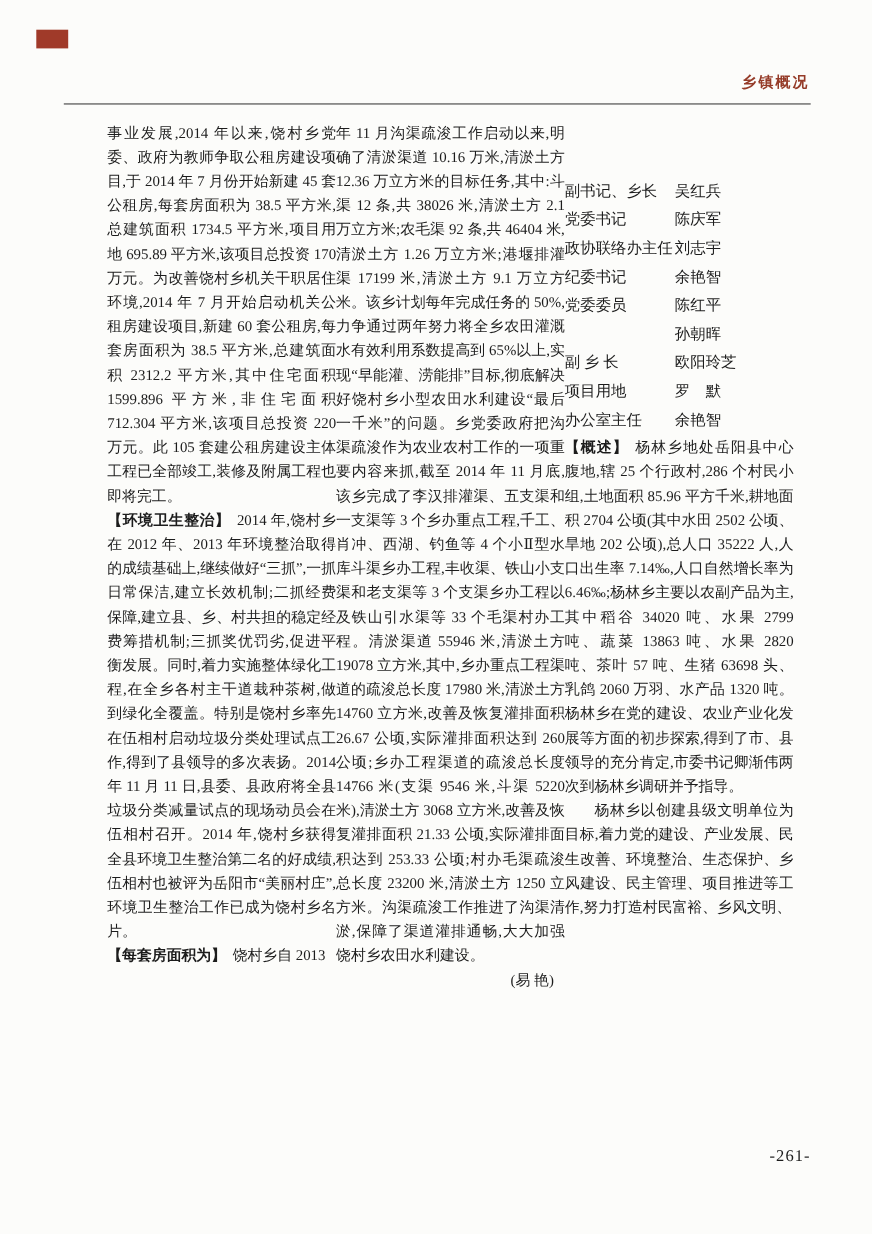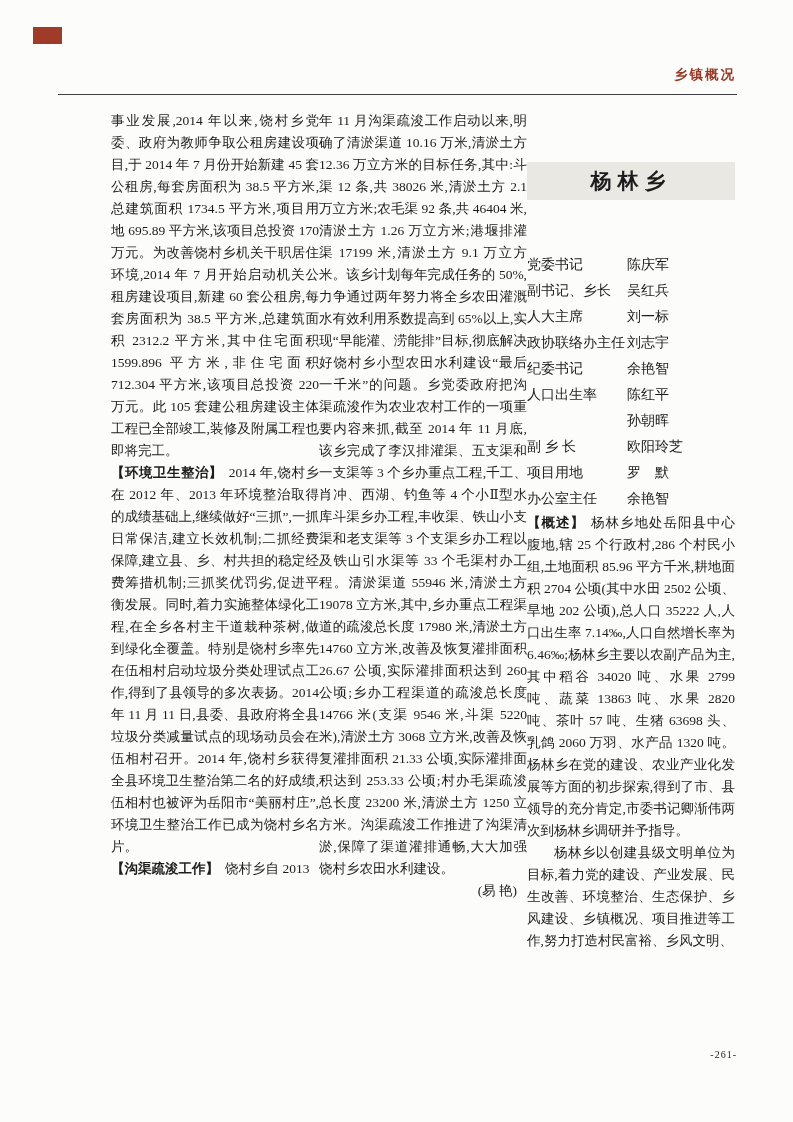--- a/index.html
+++ b/index.html
@@ -19,22 +19,22 @@
   .running-head{
     position:absolute;top:66px;right:57px;
     font-size:13.5px;font-weight:bold;letter-spacing:2px;
     color:#953b28;
   }
   .head-rule{
     position:absolute;top:94px;left:58px;width:679px;height:1px;
     background:#3f3f3f;
   }
   .columns{
-    position:absolute;top:110px;left:56px;width:679px;
-    display:flex;justify-content:flex-end;
+    position:absolute;top:110px;left:70px;width:679px;
+    display:flex;justify-content:center;
   }
   .col{
     width:208px;
     font-size:13.5px;line-height:22px;
     text-align:justify;
   }
   .col p{margin:0;}
   .sect-para{margin-top:15px;}
   .sect{font-weight:bold;margin-right:6px;margin-top:32px;}
   .signature{text-align:right;padding-right:10px;margin-top:4px;}
@@ -45,21 +45,21 @@
     font-size:21px;font-weight:bold;letter-spacing:6px;
   }
   .roster{margin-top:52px;font-size:14px;}
   .roster-row{display:flex;line-height:26px;}
   .roster-title{width:100px;white-space:pre;flex:0 0 auto;}
   .roster-name{white-space:pre;}
   .overview{margin-top:15px;}
   .indent-para{text-indent:2em;margin-top:6px;}
   .page-number{
     position:absolute;right:56px;bottom:62px;
-    font-size:10px;letter-spacing:1px;
+    font-size:15px;letter-spacing:1px;
   }
 </style>
 </head>
 <body>
 
 <div class="page">
 
   <div class="corner-mark"></div>
 
   <div class="running-head">
@@ -69,57 +69,50 @@
   <div class="head-rule"></div>
 
   <div class="columns">
 
     <div class="col">
       <p>事业发展,2014 年以来,饶村乡党委、政府为教师争取公租房建设项目,于 2014 年 7 月份开始新建 45 套公租房,每套房面积为 38.5 平方米,总建筑面积 1734.5 平方米,项目用地 695.89 平方米,该项目总投资 170 万元。为改善饶村乡机关干职居住环境,2014 年 7 月开始启动机关公租房建设项目,新建 60 套公租房,每套房面积为 38.5 平方米,总建筑面积 2312.2 平方米,其中住宅面积 1599.896 平方米,非住宅面积 712.304 平方米,该项目总投资 220 万元。此 105 套建公租房建设主体工程已全部竣工,装修及附属工程也即将完工。</p>
       <p class="sect-para">
         <span class="sect">【环境卫生整治】</span><span>2014 年,饶村乡在 2012 年、2013 年环境整治取得的成绩基础上,继续做好“三抓”,一抓日常保洁,建立长效机制;二抓经费保障,建立县、乡、村共担的稳定经费筹措机制;三抓奖优罚劣,促进平衡发展。同时,着力实施整体绿化工程,在全乡各村主干道栽种茶树,做到绿化全覆盖。特别是饶村乡率先在伍相村启动垃圾分类处理试点工作,得到了县领导的多次表扬。2014 年 11 月 11 日,县委、县政府将全县垃圾分类减量试点的现场动员会在伍相村召开。2014 年,饶村乡获得全县环境卫生整治第二名的好成绩,伍相村也被评为岳阳市“美丽村庄”,环境卫生整治工作已成为饶村乡名片。</span>
       </p>
       <p class="sect-para">
-        <span class="sect">【沟渠疏浚工作】</span><span>饶村乡自 2013</span>
+        <span class="sect">【每套房面积为】</span><span>饶村乡自 2013</span>
       </p>
     </div>
 
     <div class="col">
       <p>年 11 月沟渠疏浚工作启动以来,明确了清淤渠道 10.16 万米,清淤土方 12.36 万立方米的目标任务,其中:斗渠 12 条,共 38026 米,清淤土方 2.1 万立方米;农毛渠 92 条,共 46404 米,清淤土方 1.26 万立方米;港堰排灌渠 17199 米,清淤土方 9.1 万立方米。该乡计划每年完成任务的 50%,力争通过两年努力将全乡农田灌溉水有效利用系数提高到 65%以上,实现“早能灌、涝能排”目标,彻底解决好饶村乡小型农田水利建设“最后一千米”的问题。乡党委政府把沟渠疏浚作为农业农村工作的一项重要内容来抓,截至 2014 年 11 月底,该乡完成了李汉排灌渠、五支渠和一支渠等 3 个乡办重点工程,千工、肖冲、西湖、钓鱼等 4 个小Ⅱ型水库斗渠乡办工程,丰收渠、铁山小支渠和老支渠等 3 个支渠乡办工程以及铁山引水渠等 33 个毛渠村办工程。清淤渠道 55946 米,清淤土方 19078 立方米,其中,乡办重点工程渠道的疏浚总长度 17980 米,清淤土方 14760 立方米,改善及恢复灌排面积 26.67 公顷,实际灌排面积达到 260 公顷;乡办工程渠道的疏浚总长度 14766 米(支渠 9546 米,斗渠 5220 米),清淤土方 3068 立方米,改善及恢复灌排面积 21.33 公顷,实际灌排面积达到 253.33 公顷;村办毛渠疏浚总长度 23200 米,清淤土方 1250 立方米。沟渠疏浚工作推进了沟渠清淤,保障了渠道灌排通畅,大大加强饶村乡农田水利建设。</p>
       <p class="signature">(易 艳)</p>
     </div>
 
     <div class="col">
-      <div class="banner">
-        <span>杨林乡</span>
-      </div>
 
       <div class="roster">
-        <div class="roster-row">
-          <span class="roster-title">党委书记</span>
-            <span class="roster-name">陈庆军</span>
-        </div>
         <div class="roster-row">
           <span class="roster-title">副书记、乡长</span>
             <span class="roster-name">吴红兵</span>
         </div>
         <div class="roster-row">
-          <span class="roster-title">人大主席</span>
-            <span class="roster-name">刘一标</span>
+          <span class="roster-title">党委书记</span>
+            <span class="roster-name">陈庆军</span>
         </div>
         <div class="roster-row">
           <span class="roster-title">政协联络办主任</span>
             <span class="roster-name">刘志宇</span>
         </div>
         <div class="roster-row">
           <span class="roster-title">纪委书记</span>
             <span class="roster-name">余艳智</span>
         </div>
         <div class="roster-row">
-          <span class="roster-title">人口出生率</span>
+          <span class="roster-title">党委委员</span>
             <span class="roster-name">陈红平</span>
         </div>
         <div class="roster-row">
           <span class="roster-title"></span>
             <span class="roster-name">孙朝晖</span>
         </div>
         <div class="roster-row">
           <span class="roster-title">副 乡 长</span>
             <span class="roster-name">欧阳玲芝</span>
         </div>
@@ -129,20 +122,20 @@
         </div>
         <div class="roster-row">
           <span class="roster-title">办公室主任</span>
             <span class="roster-name">余艳智</span>
         </div>
       </div>
 
       <p class="sect-para overview">
         <span class="sect">【概述】</span><span>杨林乡地处岳阳县中心腹地,辖 25 个行政村,286 个村民小组,土地面积 85.96 平方千米,耕地面积 2704 公顷(其中水田 2502 公顷、旱地 202 公顷),总人口 35222 人,人口出生率 7.14‰,人口自然增长率为 6.46‰;杨林乡主要以农副产品为主,其中稻谷 34020 吨、水果 2799 吨、蔬菜 13863 吨、水果 2820 吨、茶叶 57 吨、生猪 63698 头、乳鸽 2060 万羽、水产品 1320 吨。杨林乡在党的建设、农业产业化发展等方面的初步探索,得到了市、县领导的充分肯定,市委书记卿渐伟两次到杨林乡调研并予指导。</span>
       </p>
-      <p class="indent-para">杨林乡以创建县级文明单位为目标,着力党的建设、产业发展、民生改善、环境整治、生态保护、乡风建设、乡镇概况、项目推进等工作,努力打造村民富裕、乡风文明、</p>
+      <p class="indent-para">杨林乡以创建县级文明单位为目标,着力党的建设、产业发展、民生改善、环境整治、生态保护、乡风建设、民主管理、项目推进等工作,努力打造村民富裕、乡风文明、</p>
     </div>
 
   </div>
 
   <div class="page-number">-261-</div>
 
 </div>
 
 </body></html>

